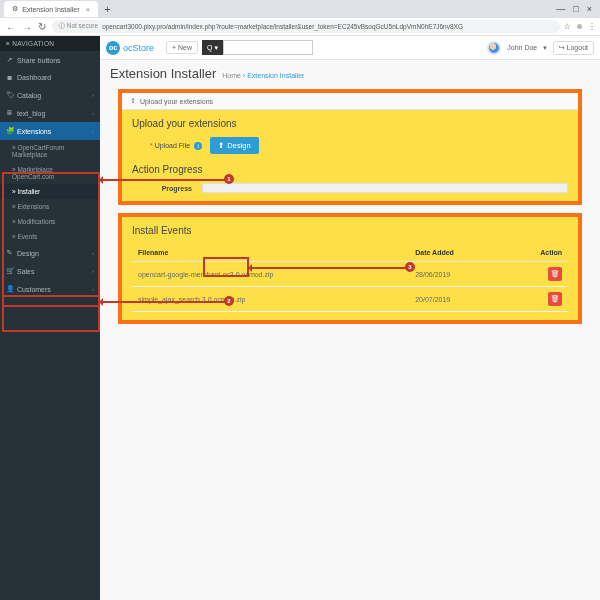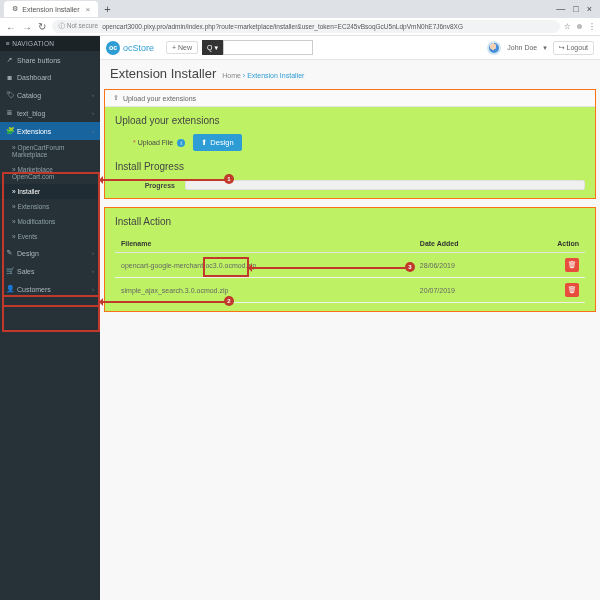--- a/index.html
+++ b/index.html
@@ -38,21 +38,21 @@
 .search-inp { border: 1px solid #ccc; height: 15px; width: 90px; font-size: 7px; padding: 0 3px; }
 .topbar-right { margin-left: auto; display: flex; align-items: center; gap: 6px; font-size: 7px; color: #666;}
 .avatar { width: 14px; height: 14px; border-radius: 50%; background: radial-gradient(circle at 40% 35%, #f4d0b5 35%, #4a90d9 38%); border: 2px solid #d0e6f5;}
 .logout { border: 1px solid #ddd; padding: 2px 5px; border-radius: 2px; cursor: pointer;}
 
 .pg-header { padding: 6px 10px 4px; display: flex; align-items: baseline; gap: 6px;}
 .pg-title { font-size: 13px; color: #444; font-weight: 400; }
 .breadcrumb { font-size: 7px; color: #2e9dd6; }
 .breadcrumb .home { color: #888; }
 
-.panel { background: #bef264; border: 1px solid #f97316; margin: 4px 4px; }
+.panel { background: #fde047; border: 4px solid #f97316; margin: 4px 18px; }
 .panel-head { background: #fafafa; border-bottom: 1px solid #e5e5e5; padding: 4px 8px; font-size: 7px; color: #666; display: flex; align-items: center; gap: 4px;}
 .panel-body { padding: 8px 10px; }
 .section-title { font-size: 10px; color: #444; font-weight: 400; margin-bottom: 8px; }
 
 .upload-row { display: flex; align-items: center; gap: 8px; margin: 4px 0 10px 18px;}
 .upload-lbl { font-size: 7px; color: #444; }
 .upload-lbl .req { color: #d9534f; }
 .info-ico { display: inline-block; width: 8px; height: 8px; border-radius: 50%; background: #2e9dd6; color: #fff; font-size: 6px; text-align: center; line-height: 8px; margin-left: 2px;}
 .btn-upload { background: #2e9dd6; color: #fff; border: none; padding: 4px 8px; font-size: 7.5px; cursor: pointer; border-radius: 2px; display: flex; align-items: center; gap: 3px;}
 
@@ -193,31 +193,31 @@
           </div>
         <div class="panel-body">
           <div class="section-title">Upload your extensions</div>
           <div class="upload-row">
             <span class="upload-lbl"><span class="req">*</span> <span>Upload File</span> <span class="info-ico">i</span></span>
             <button class="btn-upload">
                 <span>⬆</span>
                 <span>Design</span>
               </button>
           </div>
-          <div class="section-title">Install Progress</div>
+          <div class="section-title">Action Progress</div>
           <div class="progress-row">
             <span class="progress-lbl">Progress</span>
             <div class="progress-bar"></div>
           </div>
         </div>
       </div>
 
       <div class="panel">
         <div class="panel-body">
-          <div class="section-title">Install Action</div>
+          <div class="section-title">Install Events</div>
           <table class="history-table">
             <thead>
                 <tr>
               <th>Filename</th>
               <th>Date Added</th>
               <th>Action</th>
             </tr>
               </thead>
             <tbody>
               <tr>

